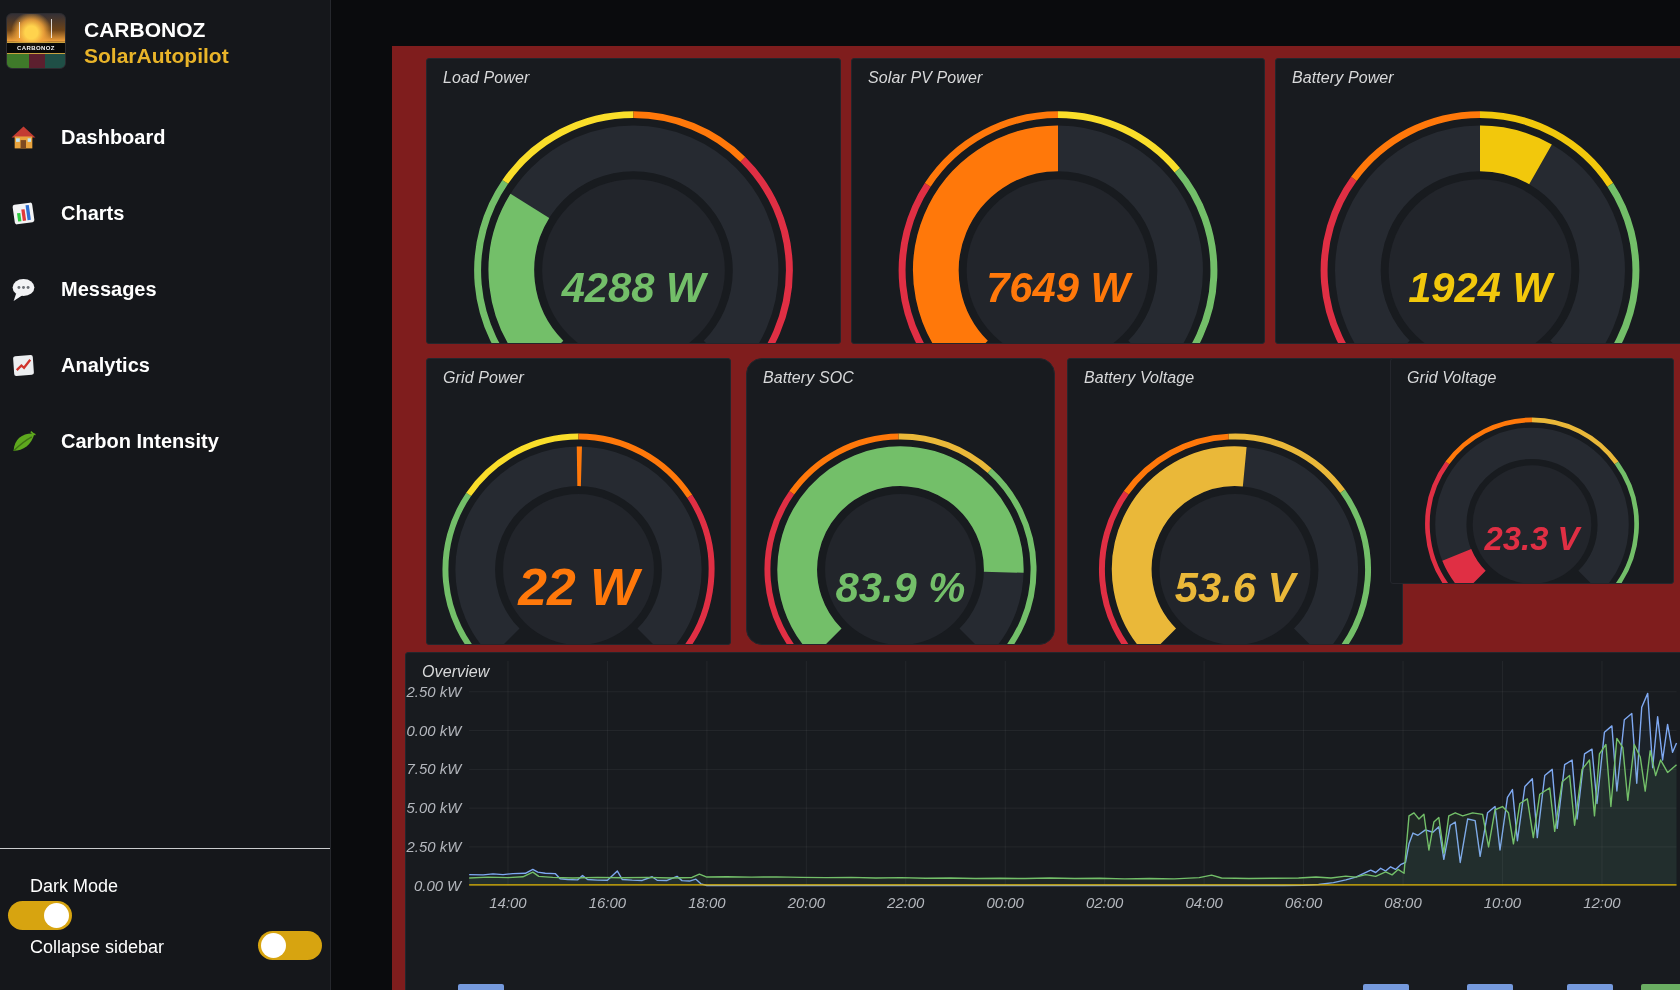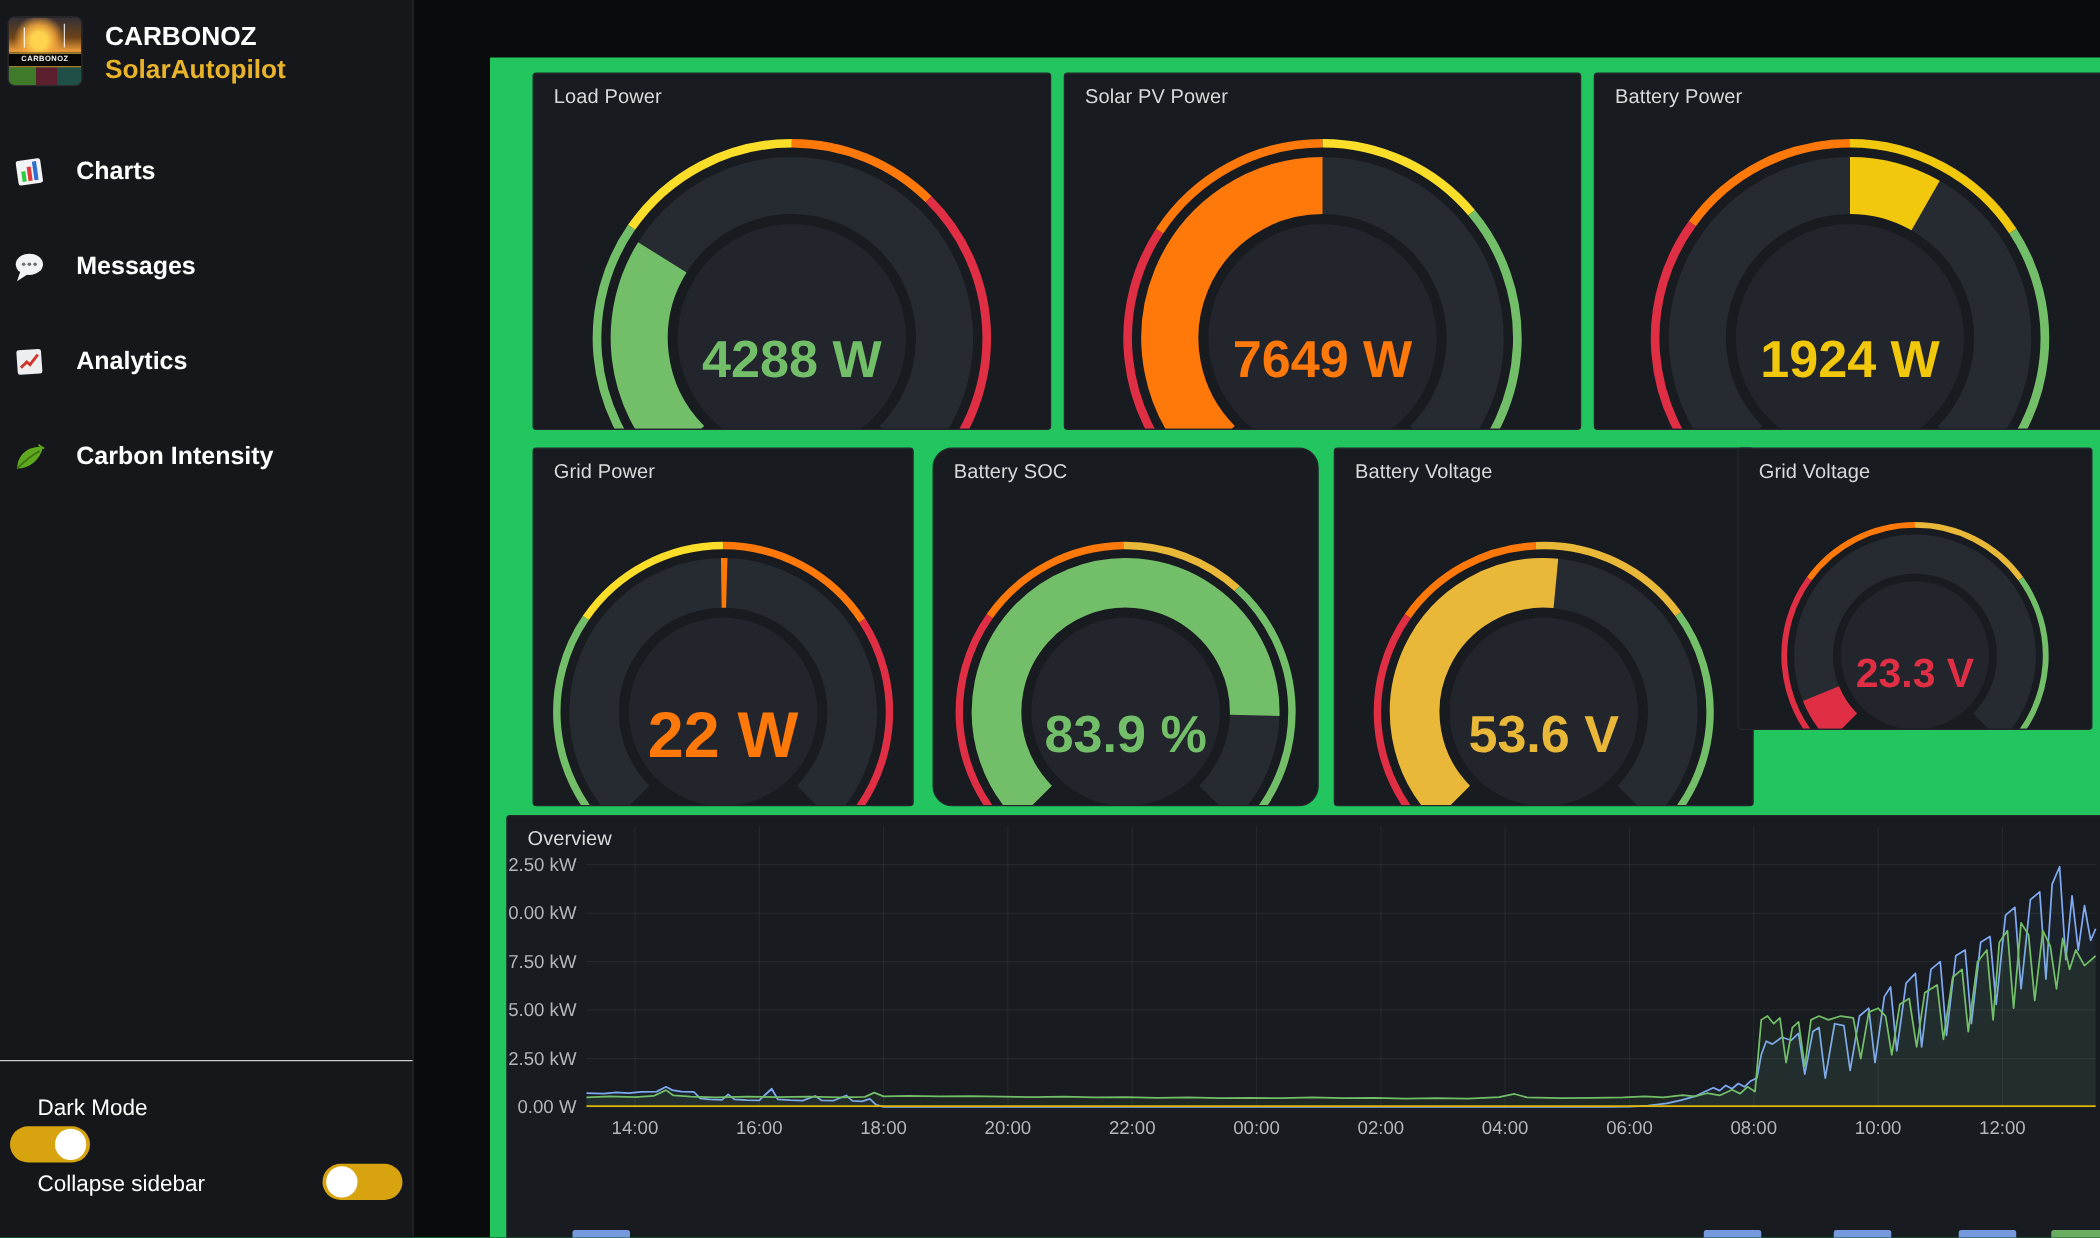--- a/index.html
+++ b/index.html
@@ -45,21 +45,22 @@
   .toggle{
     position:absolute;width:64px;height:29px;border-radius:15px;cursor:pointer;
   }
   .toggle .knob{
     position:absolute;top:2px;left:3px;width:25px;height:25px;border-radius:50%;background:#ffffff;
   }
   .toggle.on .knob{left:auto;right:3px;}
   
   .main{
     position:absolute;left:392px;top:46px;right:0;bottom:0;
-    background:#22c55e;
+    background:#7f1d1d;
+    font-style:italic;
   }
   .panel{
     position:absolute;background:#181b1f;border:1px solid #24262c;border-radius:3px;
     overflow:hidden;box-sizing:border-box;
   }
   .panel h2{
     position:absolute;left:16px;top:10px;margin:0;font-size:16px;font-weight:500;
     color:#d8d9da;letter-spacing:.1px;z-index:2;
   }
   .gauge-svg{position:absolute;left:0;top:0;width:100%;height:100%;}
@@ -79,20 +80,30 @@
       <div class="band">CARBONOZ</div>
       <div class="tiles"></div>
     </div>
     <div class="brand-text">
       <div class="l1">CARBONOZ</div>
       <div class="l2">SolarAutopilot</div>
     </div>
   </div>
 
   <nav class="nav">
+    <div class="nav-item">
+      <svg class="ic" viewBox="0 0 26 26">
+        <polygon points="1.5,13 13,2.5 24.5,13" fill="#c33c33"></polygon>
+        <rect x="4.5" y="12" width="17" height="11.5" fill="#e8a33d"></rect>
+        <rect x="10.2" y="15.5" width="5.2" height="8" fill="#7c4a22"></rect>
+        <rect x="5.8" y="13.8" width="3.6" height="3.4" fill="#bfe3f2"></rect>
+        <rect x="17" y="13.8" width="3.2" height="3.4" fill="#bfe3f2"></rect>
+      </svg>
+      <span class="lbl">Dashboard</span>
+    </div>
     <div class="nav-item">
       <svg class="ic" viewBox="0 0 26 26">
         <g transform="rotate(-8 13 13)">
           <rect x="3.5" y="3.5" width="19" height="19" rx="2" fill="#f2f3f5"></rect>
           <rect x="6.8" y="12" width="3.2" height="8" fill="#2ecc40"></rect>
           <rect x="11.4" y="9" width="3.2" height="11" fill="#e03a3a"></rect>
           <rect x="16" y="5.5" width="3.2" height="14.5" fill="#2f6fd0"></rect>
         </g>
       </svg>
       <span class="lbl">Charts</span>

